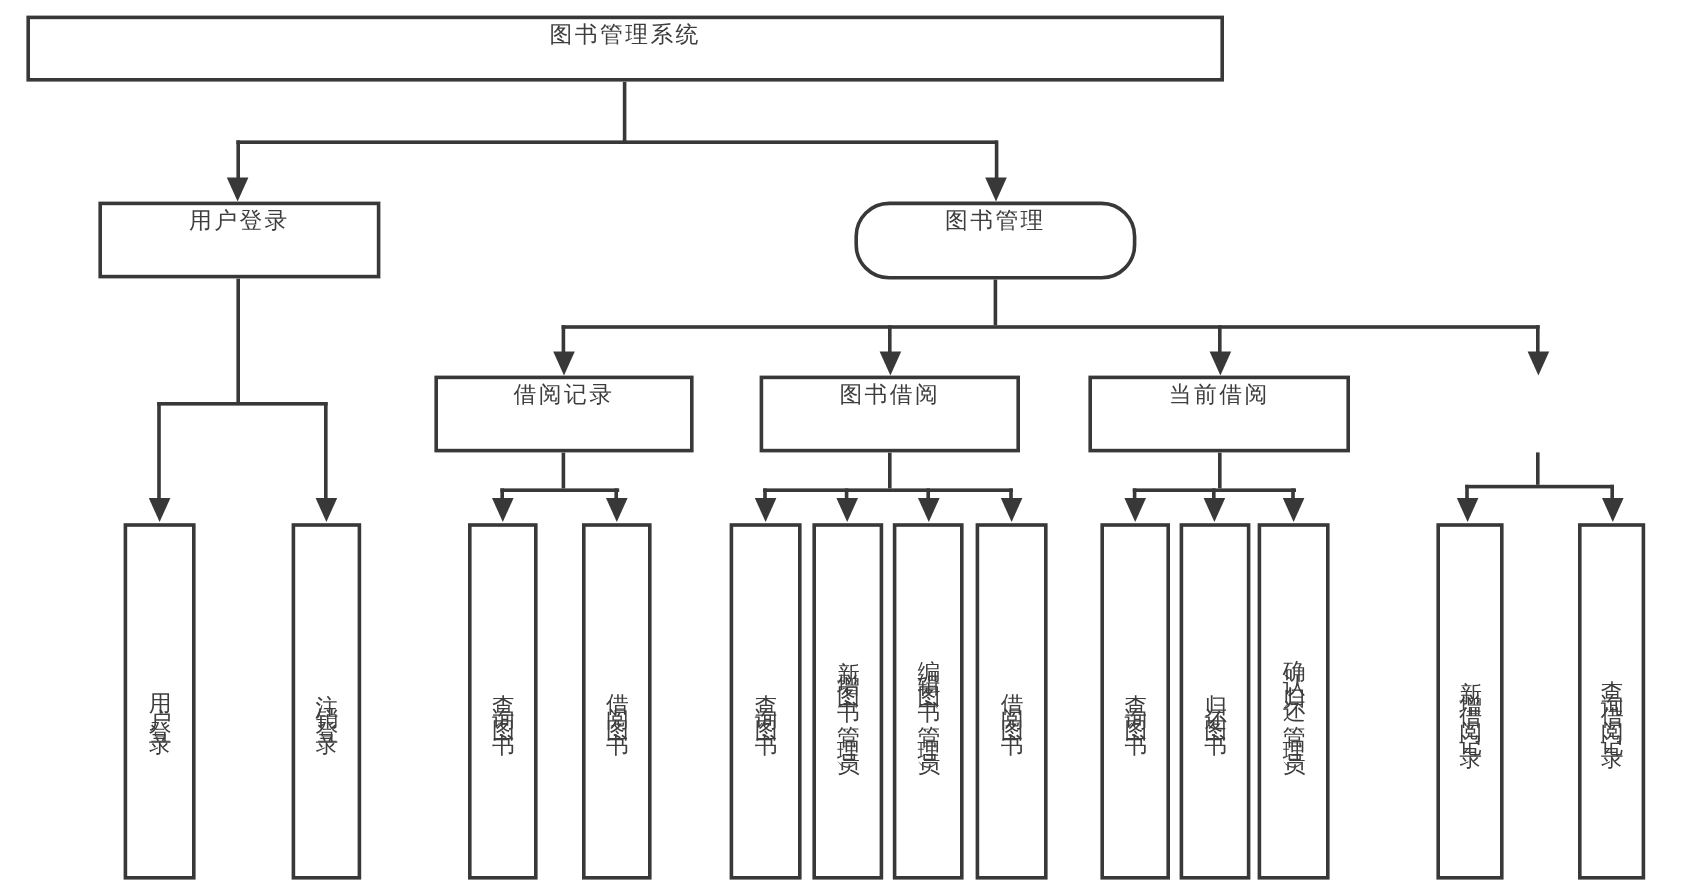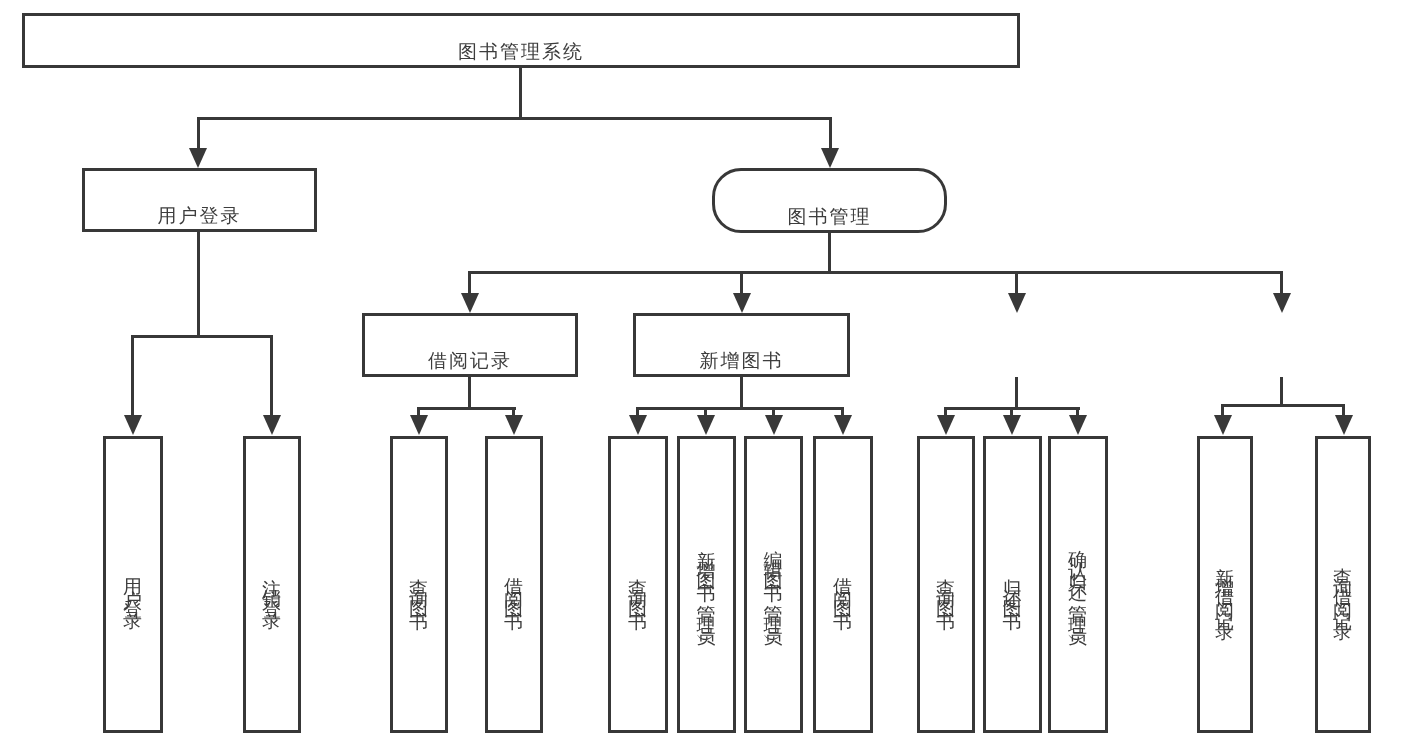--- a/index.html
+++ b/index.html
@@ -16,21 +16,21 @@
     width: 1405px;
     height: 747px;
     background: var(--background);
     overflow: hidden;
   }
   .hbox {
     position: absolute;
     border: 3px solid var(--line);
     background: var(--background);
     display: flex;
-    align-items: flex-end;
+    align-items: flex-start;
     justify-content: center;
     color: var(--text);
     font-size: 19px;
     letter-spacing: 2px;
     z-index: 2;
   }
   .vbox {
     position: absolute;
     top: 436px;
     height: 297px;
@@ -113,21 +113,24 @@
     <div class="vline" style="left:1015px; top:271px; height:24px;"></div>
     <div class="arrow" style="left:1008px; top:293px;"></div>
     <div class="vline" style="left:1280px; top:271px; height:24px;"></div>
     <div class="arrow" style="left:1273px; top:293px;"></div>
   </div>
 
   <div class="hbox" style="left:362px; top:313px; width:216px; height:64px;">
     <span>借阅记录</span>
   </div>
   <div class="hbox" style="left:633px; top:313px; width:217px; height:64px;">
-    <span>新增图书</span>
+    <span>图书借阅</span>
+  </div>
+  <div class="hbox" style="left:907px; top:313px; width:218px; height:64px;">
+    <span>当前借阅</span>
   </div>
 
   <div>
     <div class="vline" style="left:468px; top:377px; height:30px;"></div>
     <div class="hline" style="left:417px; top:407px; width:99px;"></div>
     <div class="vline" style="left:417px; top:407px; height:10px;"></div>
     <div class="arrow" style="left:410px; top:415px;"></div>
     <div class="vline" style="left:512px; top:407px; height:10px;"></div>
     <div class="arrow" style="left:505px; top:415px;"></div>
   </div>

